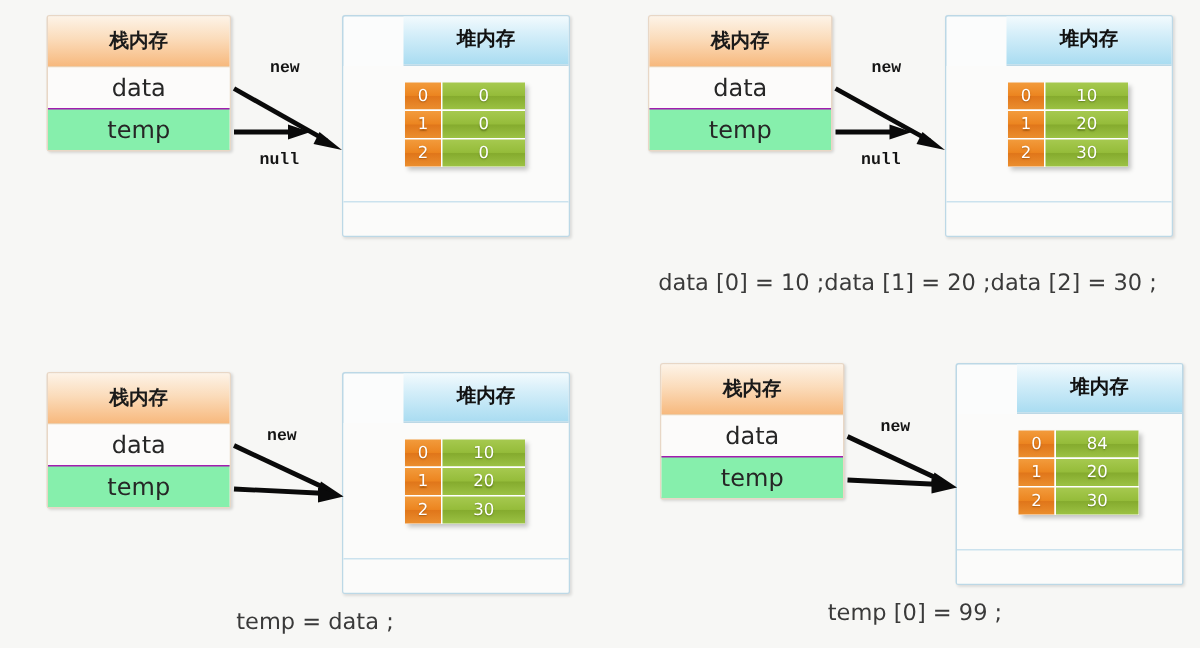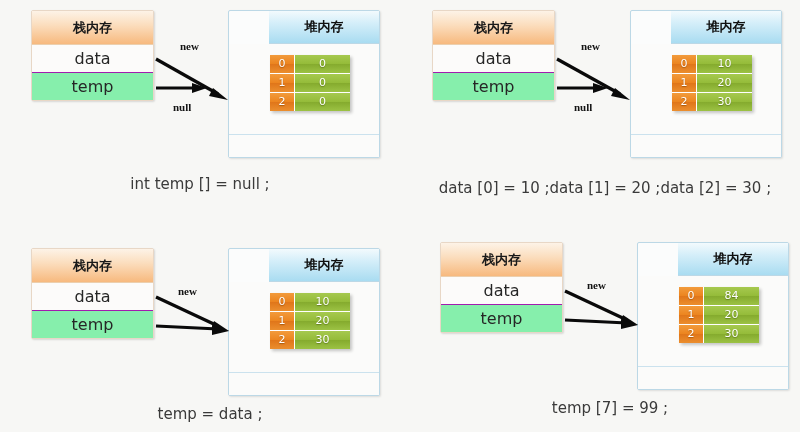--- a/index.html
+++ b/index.html
@@ -138,21 +138,21 @@
     fill: none;
   }
   .arrow-head { fill: #0a0a0a; }
 
   
   .arrow-label {
     position: absolute;
     font-size: 11px;
     font-weight: bold;
     color: #141414;
-    font-family: Liberation Serif, serif;
+    font-family: Liberation Mono, monospace;
     white-space: nowrap;
   }
 
   
   .caption {
     position: absolute;
     font-size: 15px;
     color: #3a3a3a;
     font-family: "DejaVu Sans", "Liberation Sans", sans-serif;
     white-space: nowrap;
@@ -202,21 +202,20 @@
     </svg>
     <span class="arrow-label" style="left:180px; top:40px;">new</span>
 
     <svg class="arrow-svg" style="left:0px; top:0px; width:230px; height:130px;">
       <line class="arrow-line" x1="156" y1="88" x2="196" y2="88"></line>
       <polygon class="arrow-head" points="207,88 192,83 192,93"></polygon>
     </svg>
     <span class="arrow-label" style="left:173px; top:101px;">null</span>
 
     <div class="caption" style="left:90px; top:174px; width:220px;">
-      <span class="caption-line">int temp [] = null ;</span>
     </div>
   </div>
 
   <div class="panel">
 
     <div class="stack-box" style="left:432px; top:10px;">
       <div class="stack-header">栈内存</div>
       <div class="stack-cell">data</div>
       <div class="stack-cell">temp</div>
     </div>
@@ -344,17 +343,17 @@
       <polygon class="arrow-head" points="638,325 620,324 623,315"></polygon>
     </svg>
     <span class="arrow-label" style="left:587px; top:279px;">new</span>
 
     <svg class="arrow-svg" style="left:0px; top:0px; width:700px; height:432px;">
       <line class="arrow-line" x1="565" y1="320" x2="627" y2="323"></line>
       <polygon class="arrow-head" points="638,325 621,319 621,329"></polygon>
     </svg>
 
     <div class="caption" style="left:500px; top:398px; width:220px;">
-      <span class="caption-line">temp [7] = 99 ;</span>
+      <span class="caption-line">temp [0] = 99 ;</span>
     </div>
   </div>
 
 </div>
 
 </body></html>

